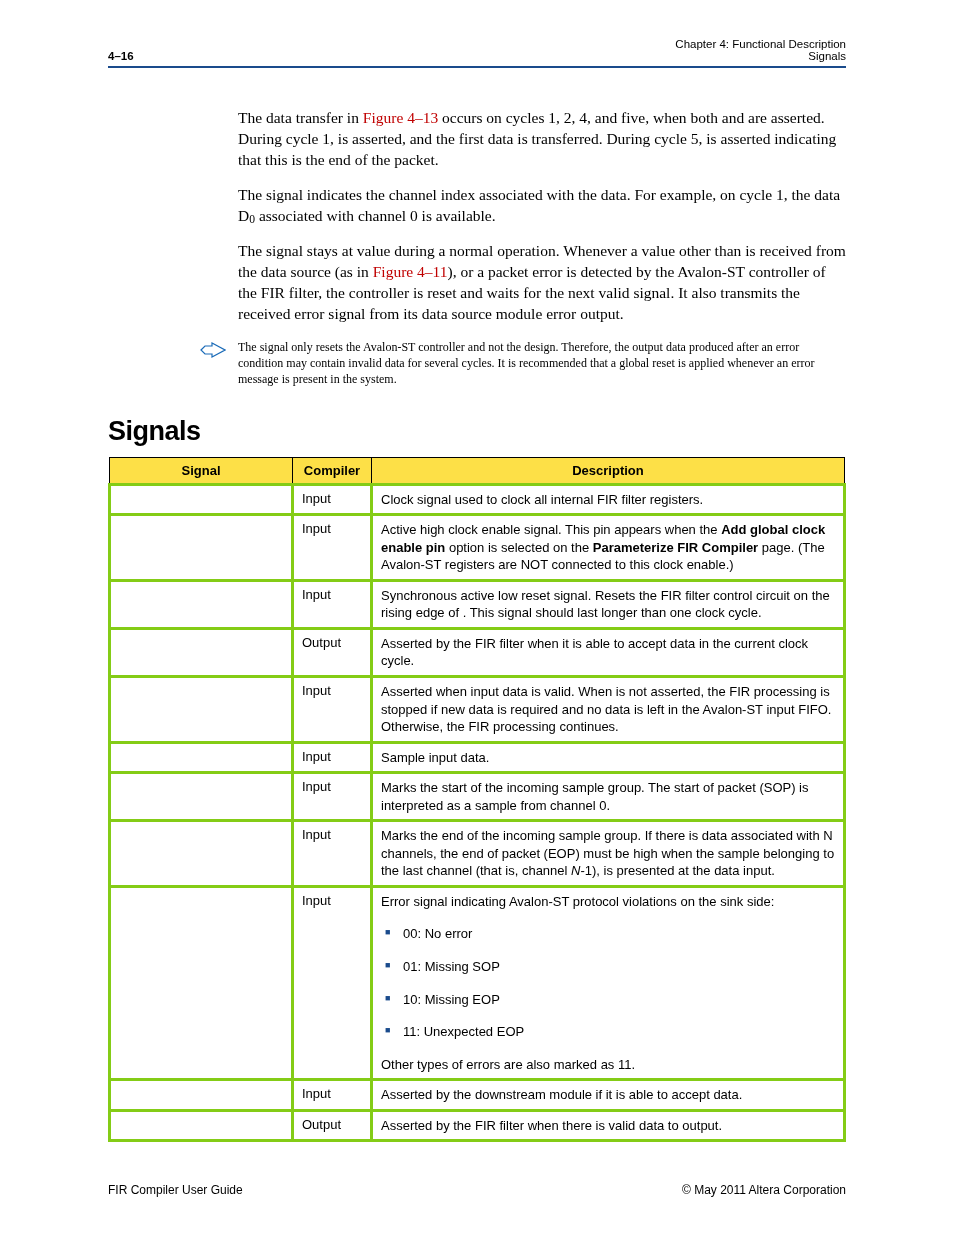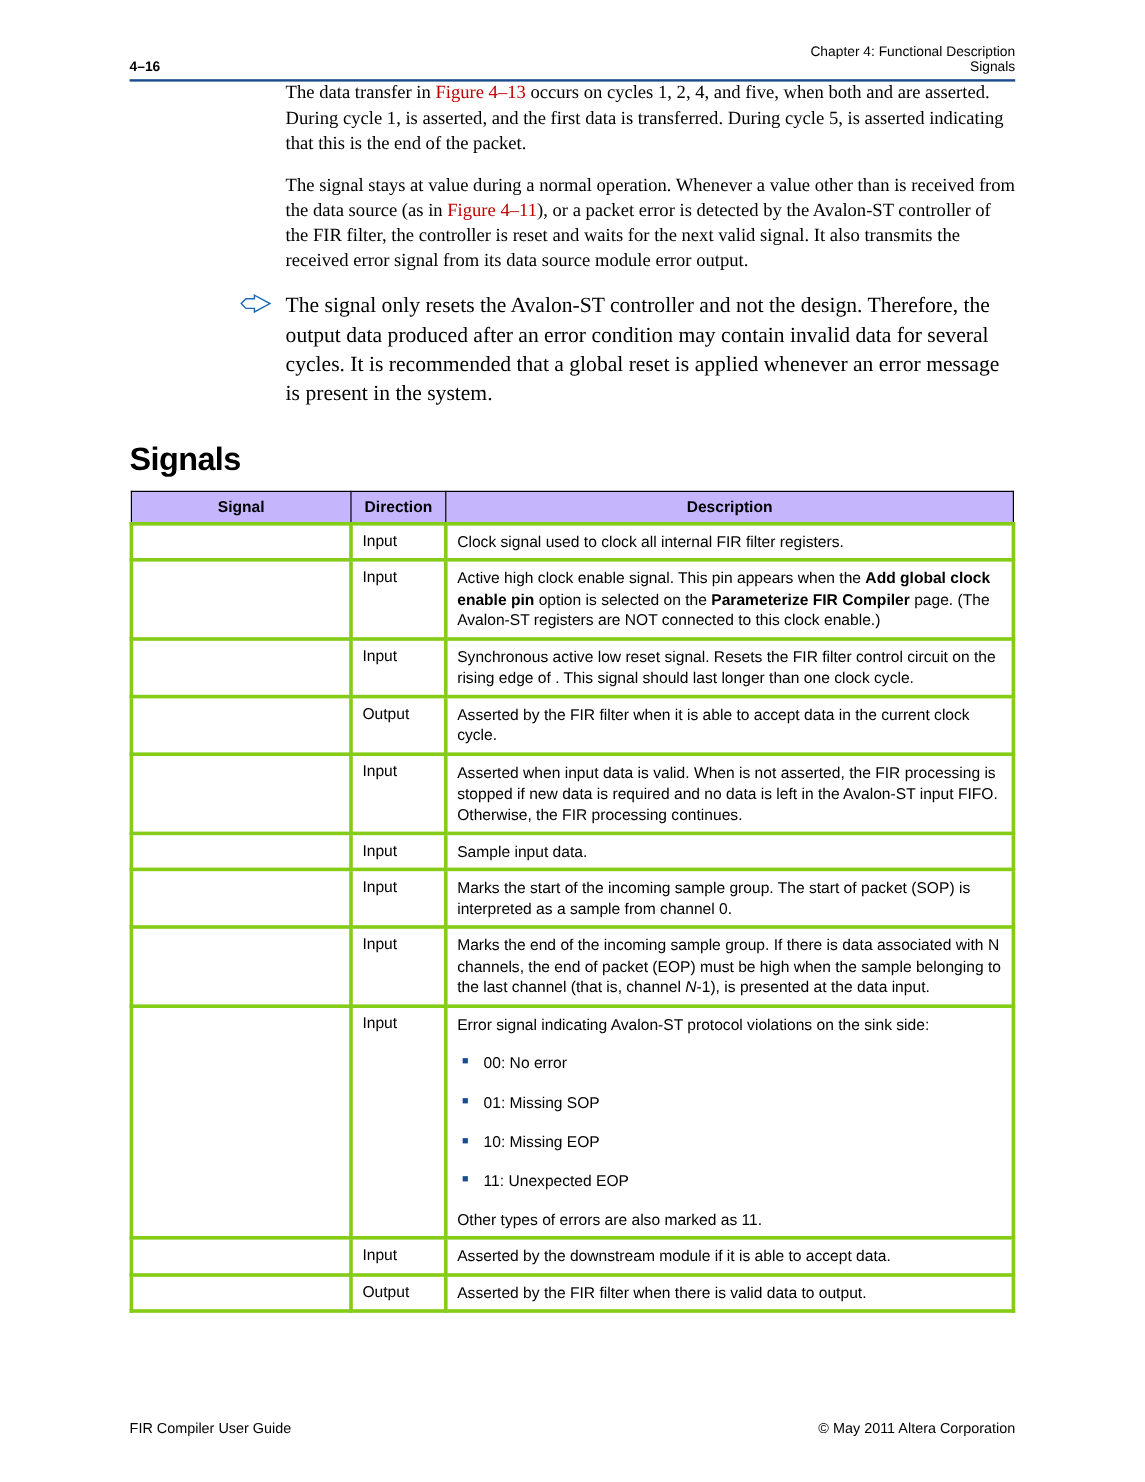--- a/index.html
+++ b/index.html
@@ -32,34 +32,35 @@
     text-align: right;
   }
   .header-right .line1 {
     font-weight: normal;
   }
   .header-right .line2 {
     font-weight: normal;
   }
   .body-text {
     margin-left: 130px;
+    margin-top: 40px;
     font-size: 15.5px;
     line-height: 1.35;
   }
   .para {
     margin: 0 0 14px 0;
   }
   .figref {
     color: #c00000;
   }
   .note-block {
     position: relative;
     margin-left: 130px;
     margin-top: 4px;
-    font-size: 18px;
+    font-size: 12px;
     line-height: 1.35;
   }
   .note-icon {
     position: absolute;
     left: -38px;
     top: 2px;
     width: 26px;
     height: 18px;
   }
   .heading {
@@ -90,21 +91,21 @@
     width: 100%;
     border-collapse: collapse;
     font-family: Helvetica, Arial, sans-serif;
     font-size: 13px;
   }
   table.sigtable th {
     border: 1px solid #000;
     padding: 5px 8px;
     font-weight: bold;
     text-align: center;
-    background: #c4b5fd;
+    background: #fde047;
   }
   table.sigtable td {
     border: 3px solid #84cc16;
     padding: 5px 8px;
     vertical-align: top;
     text-align: left;
   }
   table.sigtable td.signal-col {
     width: 164px;
   }
@@ -159,40 +160,43 @@
       <div class="line1">Chapter 4:  Functional Description</div>
       <div class="line2">Signals</div>
     </div>
   </div>
 
   <div class="body-text">
     <p class="para">
       <span>The data transfer in </span><span class="figref">Figure 4–13</span><span> occurs on cycles 1, 2, 4, and five, when both         and         are asserted. During cycle 1,                              is asserted, and the first data is transferred. During cycle 5,                              is asserted indicating that this is the end of the packet.</span>
     </p>
     <p class="para">
+      <span>The                 signal indicates the channel index associated with the data. For example, on cycle 1, the data D</span><span class="sub0">0</span><span> associated with channel 0 is available.</span>
+    </p>
+    <p class="para">
       <span>The             signal stays at value        during a normal operation. Whenever a value other than       is received from the data source (as in </span><span class="figref">Figure 4–11</span><span>), or a packet error is detected by the Avalon-ST controller of the FIR filter, the controller is reset and waits for the next valid                                   signal. It also transmits the received error signal from its data source module error output.</span>
     </p>
   </div>
 
   <div class="note-block">
     <svg class="note-icon" viewBox="0 0 26 18">
       <path d="M1 9 L5 5 L12 5 L12 2 L25 9 L12 16 L12 13 L5 13 Z" fill="none" stroke="#1a6bb8" stroke-width="1.2"></path>
     </svg>
     <p class="para">The             signal only resets the Avalon-ST controller and not the design. Therefore, the output data produced after an error condition may contain invalid data for several cycles. It is recommended that a global reset is applied whenever an error message is present in the system.</p>
   </div>
 
   <h2 class="heading">Signals</h2>
 
 
 
   <table class="sigtable">
     <thead>
       <tr>
         <th>Signal</th>
-        <th>Direction</th>
+        <th>Compiler</th>
         <th>Description</th>
       </tr>
     </thead>
     <tbody id="table-body">
         <tr>
           <td class="signal-col"></td>
           <td class="dir-col">Input</td>
           <td>
             <div class="desc-line">Clock signal used to clock all internal FIR filter registers.</div>
           </td>

